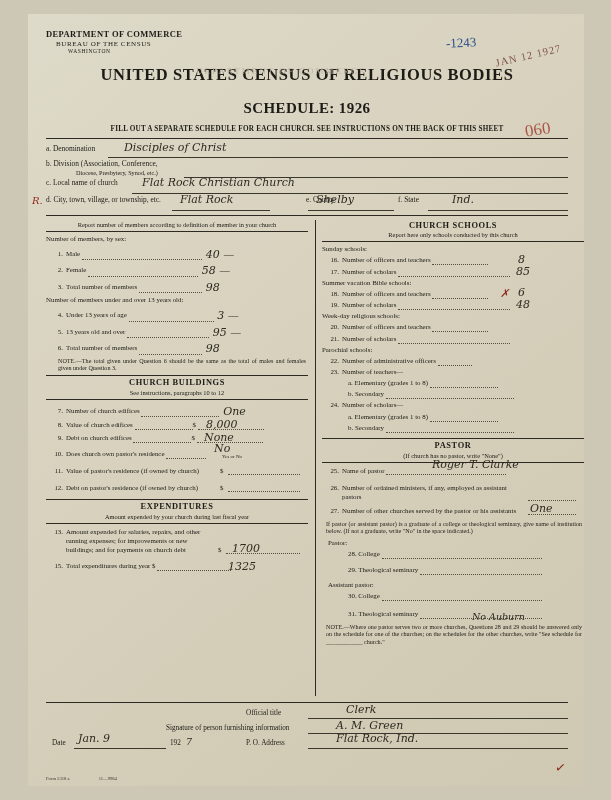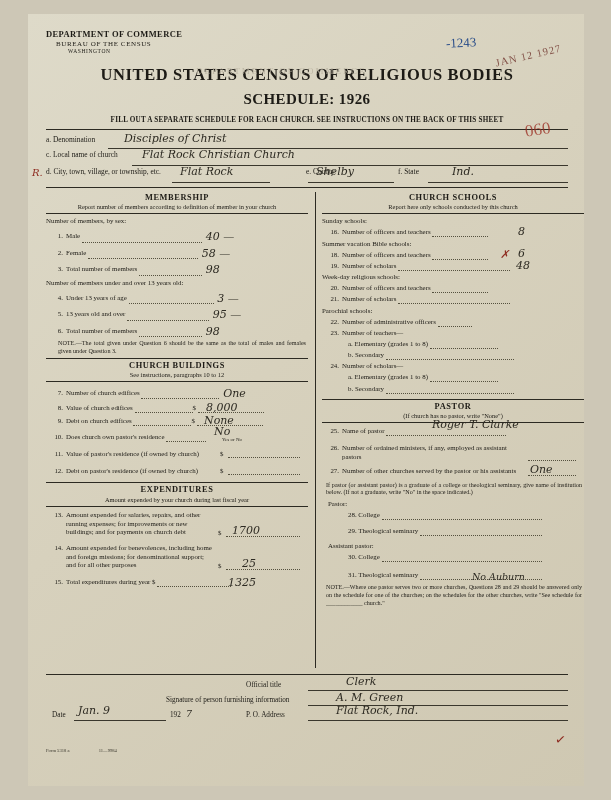--- a/index.html
+++ b/index.html
@@ -31,21 +31,21 @@
   
   .dept{font-family:"Liberation Serif",serif;}
   .dept .l1{font-size:8.5px;letter-spacing:.4px;font-weight:bold;}
   .dept .l2{font-size:7px;letter-spacing:.6px;margin-left:10px;}
   .dept .l3{font-size:5.5px;letter-spacing:.6px;margin-left:22px;}
   .title{
     text-align:center;font-weight:bold;letter-spacing:.6px;
     font-size:16.5px;margin-top:12px;
   }
   .subtitle{
-    text-align:center;font-weight:bold;font-size:15px;margin-top:6px;letter-spacing:.4px;
+    text-align:center;font-weight:bold;font-size:15px;margin-top:15px;letter-spacing:.4px;
   }
   .instr{
     text-align:center;font-size:7.2px;font-weight:bold;margin-top:8px;letter-spacing:.2px;
   }
   .rule{border-bottom:1px solid #2c2a22;margin-top:4px;}
   .rule2{border-bottom:1px solid #2c2a22;margin-top:3px;}
   
   .idnum{
     position:absolute;right:92px;top:6px;font-size:13px;
     color:#2c4f8a;font-family:"Liberation Serif",serif;
@@ -141,20 +141,26 @@
       <div class="rule"></div>
 
       <div class="lines">
 
         <div class="ln" style="height:15px">
           <span class="lbl">a. Denomination</span>
           <span class="dots" style="left:62px;right:0;"></span>
           <span class="hw big" style="left:78px;top:-2px;">Disciples of Christ</span>
         </div>
 
+        <div class="ln" style="height:19px">
+          <span class="lbl">b. Division (Association, Conference,</span>
+          <span class="sub">Diocese, Presbytery, Synod, etc.)</span>
+          <span class="dots" style="left:138px;right:0;bottom:0;"></span>
+          <span class="hw md" style="left:150px;top:3px;"></span>
+        </div>
 
         <div class="ln" style="height:17px">
           <span class="lbl">c. Local name of church</span>
           <span class="dots" style="left:86px;right:0;"></span>
           <span class="hw big" style="left:96px;top:-1px;">Flat Rock Christian Church</span>
         </div>
 
         <div class="ln" style="height:17px">
           <span class="hw red" style="left:-14px;top:0;font-size:10px;">R.</span>
           <span class="lbl">d. City, town, village, or township, etc.</span>
@@ -168,21 +174,20 @@
           <span class="hw md" style="left:406px;top:-1px;">Ind.</span>
         </div>
       </div>
       <div class="rule2"></div>
 
       <div class="cols">
         <div class="vdiv"></div>
 
         <div class="colL">
 
-          <div class="secthead">MEMBERSHIP</div>
           <div class="sectsub">Report number of members according to definition of member in your church</div>
           <div class="hr"></div>
 
           <div class="item" style="padding-top:3px">Number of members, by sex:</div>
 
           <div class="item">
             <span class="n">1.</span><span>Male</span>
             <span class="leader" style="width:120px"></span>
             <span class="hw md" style="position:relative;top:2px;left:2px;">40 —</span>
           </div>
@@ -263,45 +268,44 @@
           <div class="sectsub">Amount expended by your church during last fiscal year</div>
           <div class="hr"></div>
 
           <div class="item" style="padding-top:4px">
             <span class="n">13.</span><span style="display:inline-block;width:148px;vertical-align:top;">Amount expended for salaries, repairs, and other running expenses; for improvements or new buildings; and for payments on church debt</span>
             <span class="money" style="position:absolute;left:172px;bottom:1px;">$</span>
             <span class="leader" style="position:absolute;left:180px;width:74px;bottom:2px;"></span>
             <span class="hw md" style="position:absolute;left:186px;bottom:0;">1700</span>
           </div>
 
-          <div class="item" style="padding-top:5px">
-            <span class="n">14.</span><span style="display:inline-block;width:148px;vertical-align:top;">Amount expended for benevolences, including home and foreign missions; for denominational support; and for all other purposes</span>
-            <span class="money" style="position:absolute;left:172px;bottom:1px;">$</span>
-            <span class="leader" style="position:absolute;left:180px;width:74px;bottom:2px;"></span>
-            <span class="hw md" style="position:absolute;left:196px;bottom:0;">25</span>
-          </div>
 
           <div class="item" style="padding-top:6px">
             <span class="n">15.</span><span>Total expenditures during year</span>
             <span class="money">$</span>
             <span class="leader" style="width:74px"></span>
             <span class="hw md" style="position:absolute;left:182px;top:4px;">1325</span>
           </div>
         </div>
 
         <div class="colR">
           <div class="secthead">CHURCH SCHOOLS</div>
           <div class="sectsub">Report here only schools conducted by this church</div>
           <div class="hr"></div>
 
           <div class="item" style="padding-top:3px">Sunday schools:</div>
           <div class="item">
             <span class="n">16.</span><span>Number of officers and teachers</span>
             <span class="leader" style="width:56px"></span>
             <span class="hw md" style="position:absolute;left:196px;top:-2px;">8</span>
+          </div>
+          <div class="item">
+            <span class="n">17.</span><span>Number of scholars</span>
+            <span class="leader" style="width:112px"></span>
+            <span class="hw md" style="position:absolute;left:194px;top:-2px;">85</span>
           </div>
 
           <div class="item">Summer vacation Bible schools:</div>
           <div class="item">
             <span class="n">18.</span><span>Number of officers and teachers</span>
             <span class="leader" style="width:56px"></span>
             <span class="hw md" style="position:absolute;left:196px;top:-3px;">6</span>
             <span class="hw red" style="position:absolute;left:178px;top:-2px;font-size:11px;">✗</span>
           </div>
           <div class="item">

